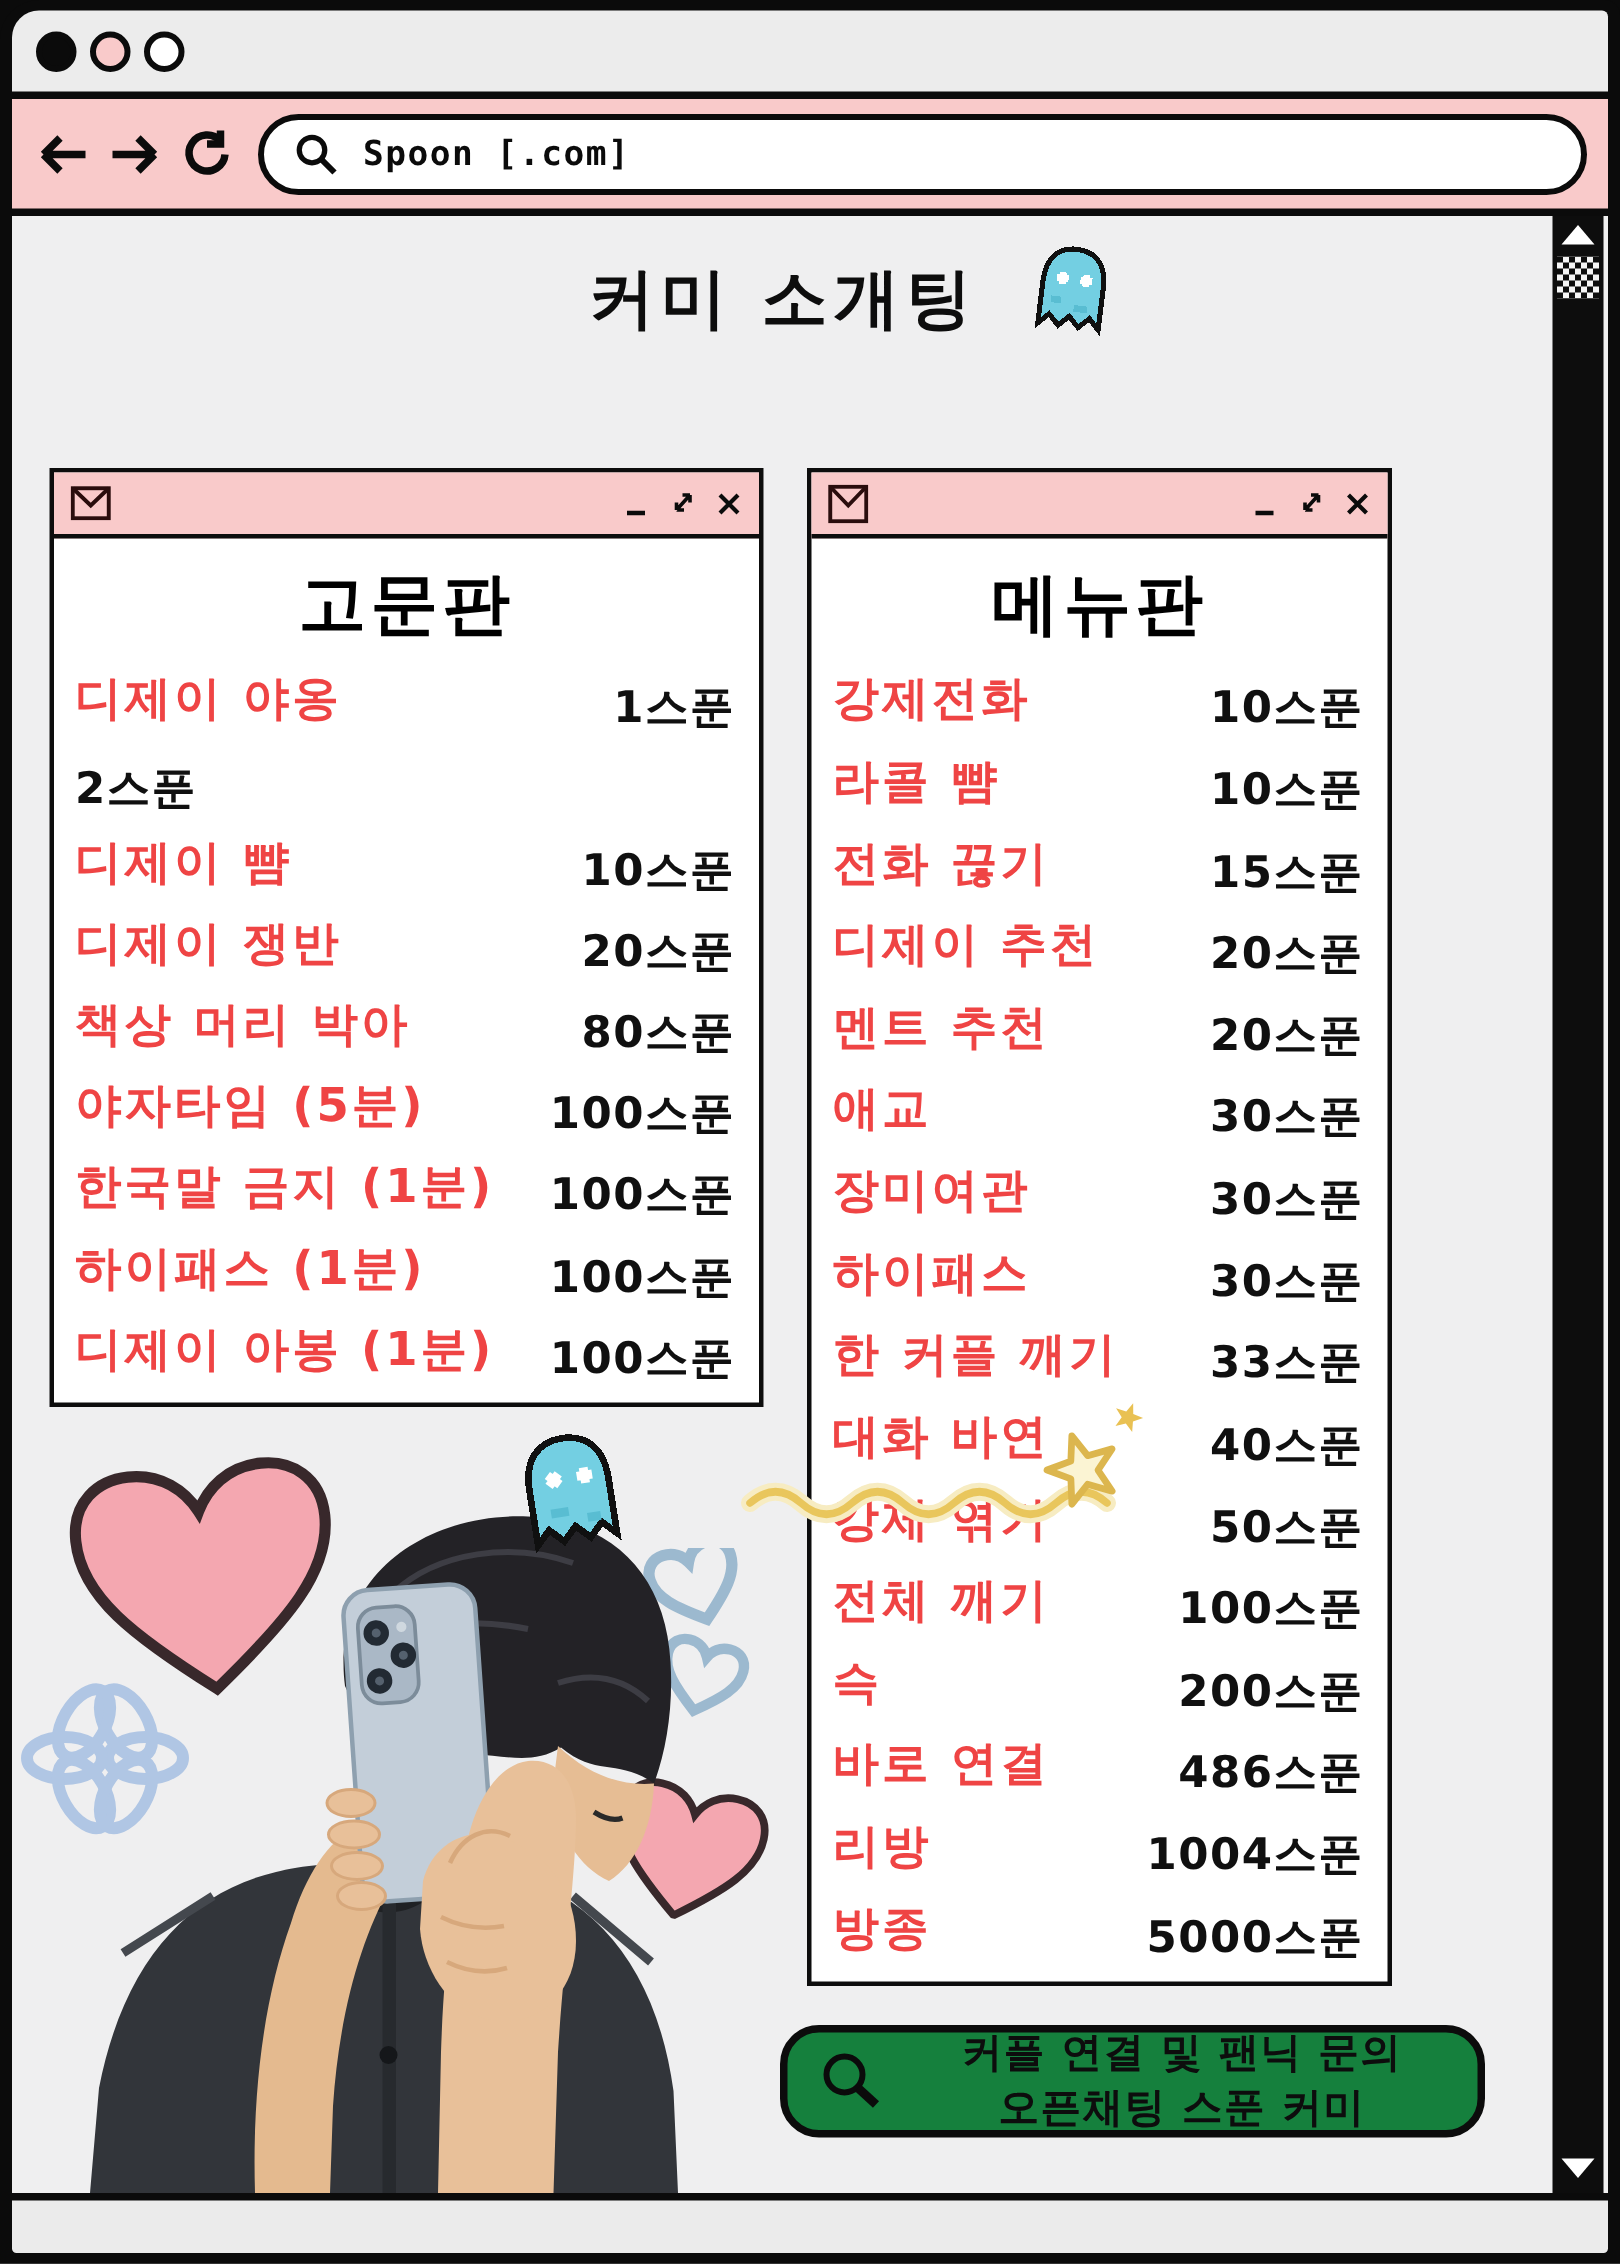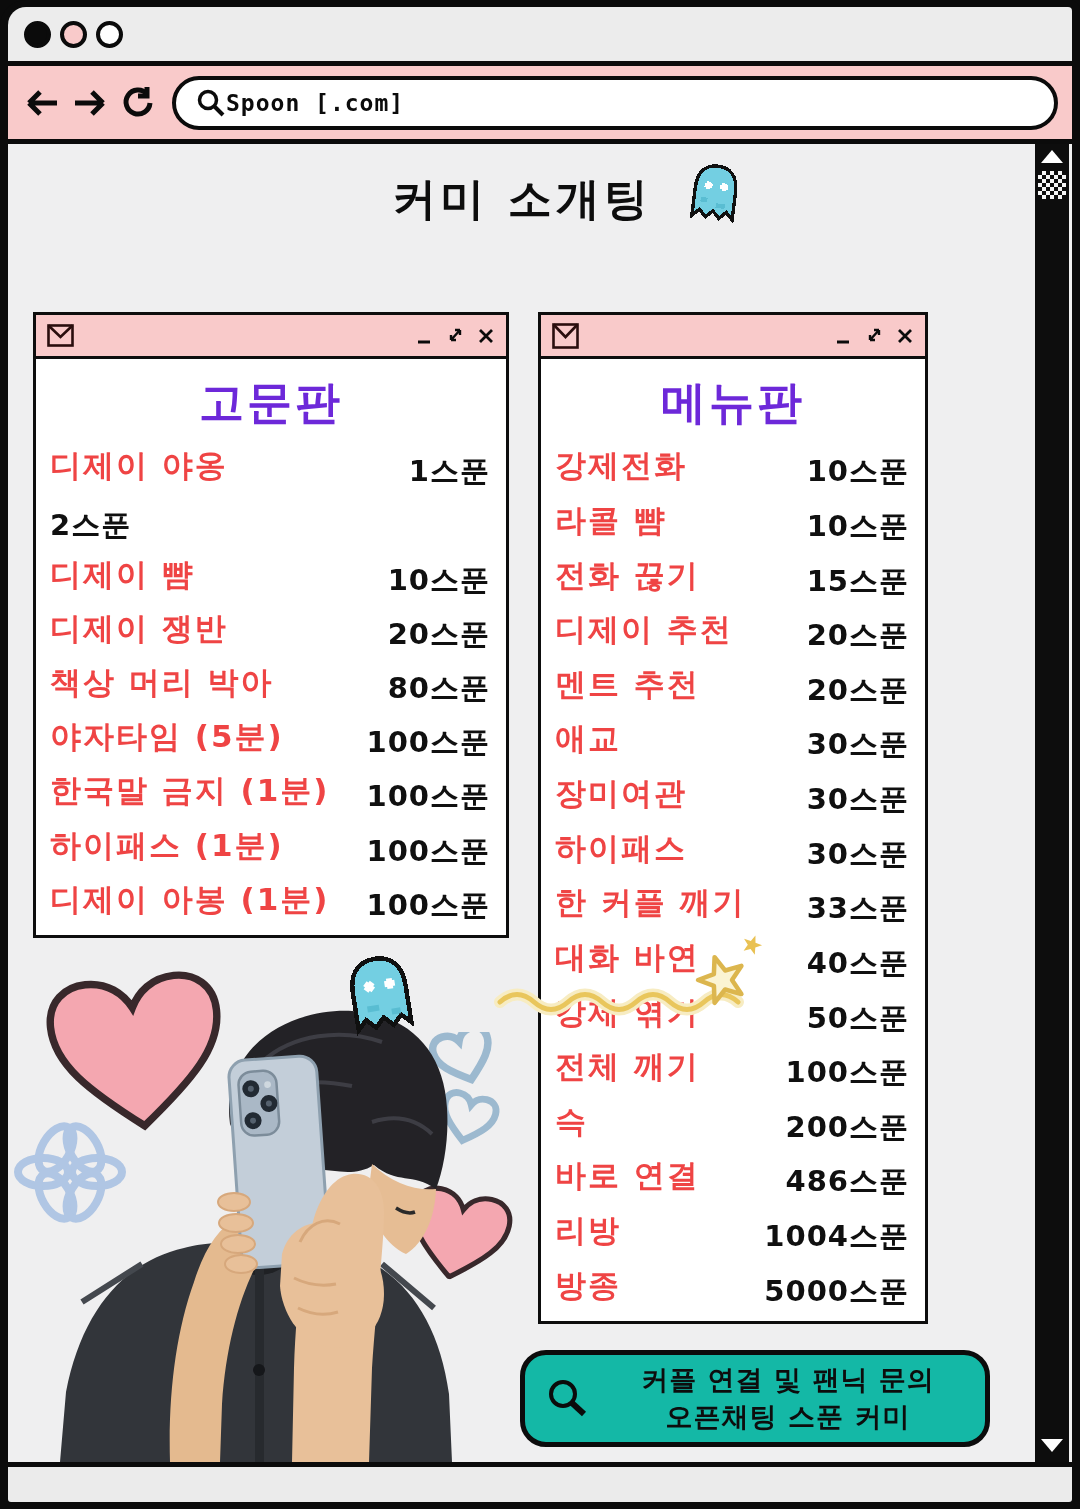--- a/index.html
+++ b/index.html
@@ -9,21 +9,21 @@
 
   
   .titlebar { height:54px; background:#ececec; border-radius:18px 4px 0 0;
               display:flex; align-items:center; gap:9px; padding:0 16px; margin-bottom:5px; }
   .dot { width:27px; height:27px; border-radius:50%; border:4px solid #0b0b0b; }
   .dot.black { background:#0b0b0b; } .dot.pink { background:#f9caca; } .dot.white { background:#ffffff; }
 
   .toolbar { height:73px; background:#f9caca; display:flex; align-items:center; padding:0 14px; gap:8px; margin-bottom:5px; }
   .navicon { width:40px; height:40px; display:flex; align-items:center; justify-content:center; }
   .searchbar { flex:1; height:54px; margin-left:6px; background:#fff; border:4px solid #0b0b0b; border-radius:28px;
-               display:flex; align-items:center; gap:0; padding:0 20px; }
+               display:flex; align-items:center; gap:16px; padding:0 20px; }
   .searchtext { font-family:"DejaVu Sans Mono","Liberation Mono",monospace; font-weight:bold; font-size:23px; color:#0b0b0b; letter-spacing:1px; }
 
   
   .content { height:1318px; background:#efeff0; position:relative; margin-bottom:5px; overflow:hidden; }
 
   .scrollbar { position:absolute; right:0; top:0; bottom:0; width:37px; background:#0d0d0d;
                border-right:3px solid #f0f0f0; z-index:9; display:flex; flex-direction:column; align-items:center; }
   .sb-up { margin-top:6px; width:0; height:0; border-left:11px solid transparent; border-right:11px solid transparent; border-bottom:13px solid #fff; }
   .sb-thumb { margin-top:8px; width:28px; height:28px;
               background:repeating-conic-gradient(#f5f5f5 0% 25%, #0d0d0d 0% 50%) 0 0/8px 8px; }
@@ -33,32 +33,32 @@
                 font-size:44px; font-weight:800; letter-spacing:4px; color:#0d0d0d; z-index:2; }
   .title-ghost { position:absolute; left:680px; top:18px; width:54px; height:62px; transform:rotate(7deg); z-index:3; }
 
   
   .panel { position:absolute; background:#fff; border:3px solid #0d0d0d; display:flex; flex-direction:column; z-index:2; }
   .panel.left  { left:25px;  top:168px; width:476px; height:626px; }
   .panel.right { left:530px; top:168px; width:390px; height:1012px; }
   .panel-header { height:44px; background:#f9caca; border-bottom:3px solid #0d0d0d;
                   display:flex; align-items:center; padding:0 11px; flex:none; }
   .controls { margin-left:auto; display:flex; gap:13px; align-items:flex-end; }
-  .panel-title { text-align:center; font-size:45px; font-weight:800; letter-spacing:3px; color:#6d28d9; margin:14px 0 6px; flex:none; }
+  .panel-title { text-align:center; font-size:45px; font-weight:800; letter-spacing:3px; color:#000000; margin:14px 0 6px; flex:none; }
   .rows { flex:1; display:flex; flex-direction:column; padding-bottom:8px; }
   .row { flex:1; display:flex; justify-content:space-between; align-items:center; padding:0 16px 0 14px; }
   .rname  { font-size:31px; font-weight:700; letter-spacing:2px; color:#ef4444; white-space:nowrap; }
   .rprice { font-size:29px; font-weight:700; letter-spacing:1px; color:#101010; white-space:nowrap;margin-top:12px; }
 
   
   .wavy { position:absolute; left:486px; top:836px; width:264px; height:36px; z-index:4; pointer-events:none; }
   .star { position:absolute; left:682px; top:788px; width:76px; height:82px; z-index:4; pointer-events:none; }
 
   
-  .contact { position:absolute; left:512px; top:1206px; width:470px; height:97px; background:#14b8a6;
+  .contact { position:absolute; left:512px; top:1206px; width:470px; height:75px; background:#15803d;
              border:5px solid #0c0c0c; border-radius:26px; display:flex; align-items:center;
              gap:12px; padding:0 10px 0 20px; z-index:5; }
   .contact-text { flex:1; text-align:center; font-size:27px; font-weight:700; letter-spacing:1px; line-height:1.35; color:#0d0d0d; }
 
   
   .decor { position:absolute; pointer-events:none; }
   .heart-big   { left:40px;  top:828px;  width:178px; height:160px; transform:rotate(-6deg); z-index:2; }
   .ghost2      { left:336px; top:810px;  width:72px;  height:80px;  transform:rotate(-9deg); z-index:3; }
   .hearts-blue { left:405px; top:888px;  width:102px; height:126px; z-index:2; }
   .flower      { left:6px;   top:976px;  width:112px; height:106px; z-index:2; }

